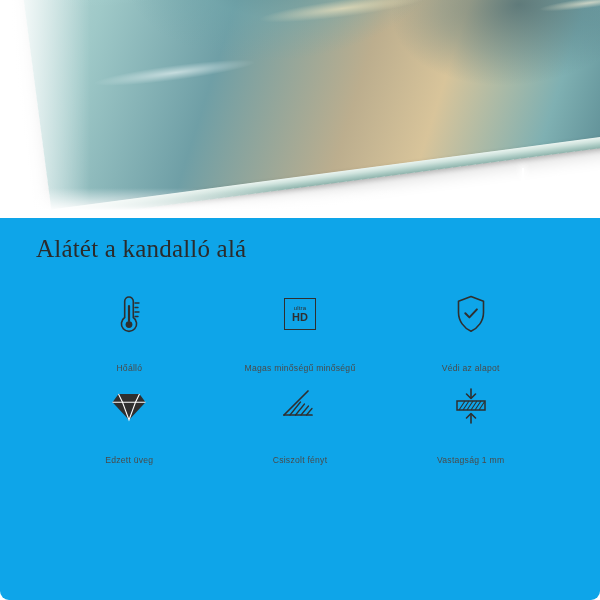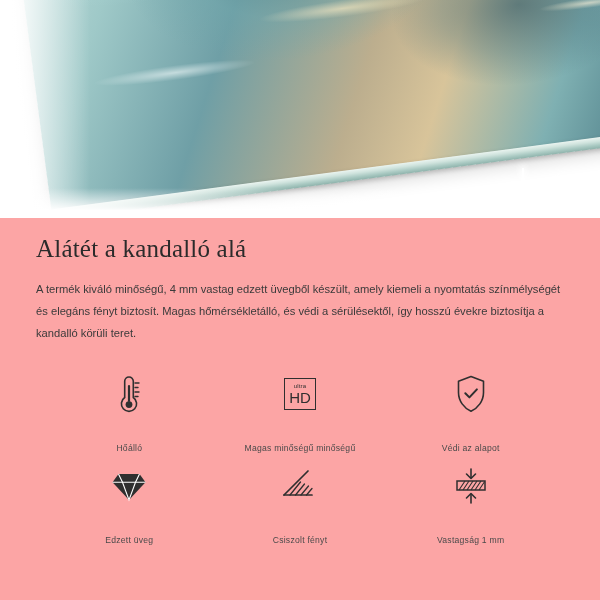--- a/index.html
+++ b/index.html
@@ -11,21 +11,22 @@
     height: 600px;
     background: #ffffff;
     font-family: "Liberation Sans", sans-serif;
     overflow: hidden;
   }
 
   .page {
     position: relative;
     width: 600px;
     height: 600px;
-    background: #fca5a5;
+    background: #0ea5e9;
+    border-radius: 9px;
   }
 
   
   .hero {
     position: relative;
     width: 600px;
     height: 218px;
     overflow: hidden;
     background: #ffffff;
   }
@@ -156,21 +157,21 @@
     border: 1.6px solid #2f2f2f;
     width: 30px;
     height: 30px;
     display: flex;
     flex-direction: column;
     align-items: center;
     justify-content: center;
     line-height: 1;
   }
   .ultrahd-box .u1 { font-size: 6px; letter-spacing: 0.2px; color: #2f2f2f; }
-  .ultrahd-box .u2 { font-size: 15px; font-weight: normal; color: #2f2f2f; margin-top: 1px; }
+  .ultrahd-box .u2 { font-size: 11px; font-weight: bold; color: #2f2f2f; margin-top: 1px; }
 </style>
 </head>
 <body>
 
 <div class="page">
 
   <div class="hero">
     <div class="glass-panel">
       <div class="ink-veins"></div>
     </div>
@@ -181,21 +182,20 @@
     <div class="hero-fade-left"></div>
     <div class="hero-fade-bottom"></div>
   </div>
 
   <div class="content">
 
     <h1 class="headline">
       <span>Alátét a kandalló alá</span>
     </h1>
 
-    <p class="body-copy">A termék kiváló minőségű, 4 mm vastag edzett üvegből készült, amely kiemeli a nyomtatás színmélységét és elegáns fényt biztosít. Magas hőmérsékletálló, és védi a sérülésektől, így hosszú évekre biztosítja a kandalló körüli teret.</p>
 
     <div class="features">
 
       <div class="feature">
         <div class="feature-icon">
           <svg width="30" height="42" viewBox="0 0 30 42" fill="none" xmlns="http://www.w3.org/2000/svg">
             <path d="M15 4c-2.4 0-4.3 1.9-4.3 4.3v16.2a7.6 7.6 0 1 0 8.6 0V8.3C19.3 5.9 17.4 4 15 4z" stroke="#2f2f2f" stroke-width="1.6"></path>
             <circle cx="15" cy="31.6" r="3.4" fill="#2f2f2f"></circle>
             <rect x="13.9" y="12" width="2.2" height="17" rx="1.1" fill="#2f2f2f"></rect>
             <path d="M21 10h4M21 14.5h3M21 19h4M21 23.5h3" stroke="#2f2f2f" stroke-width="1.4" stroke-linecap="round"></path>

